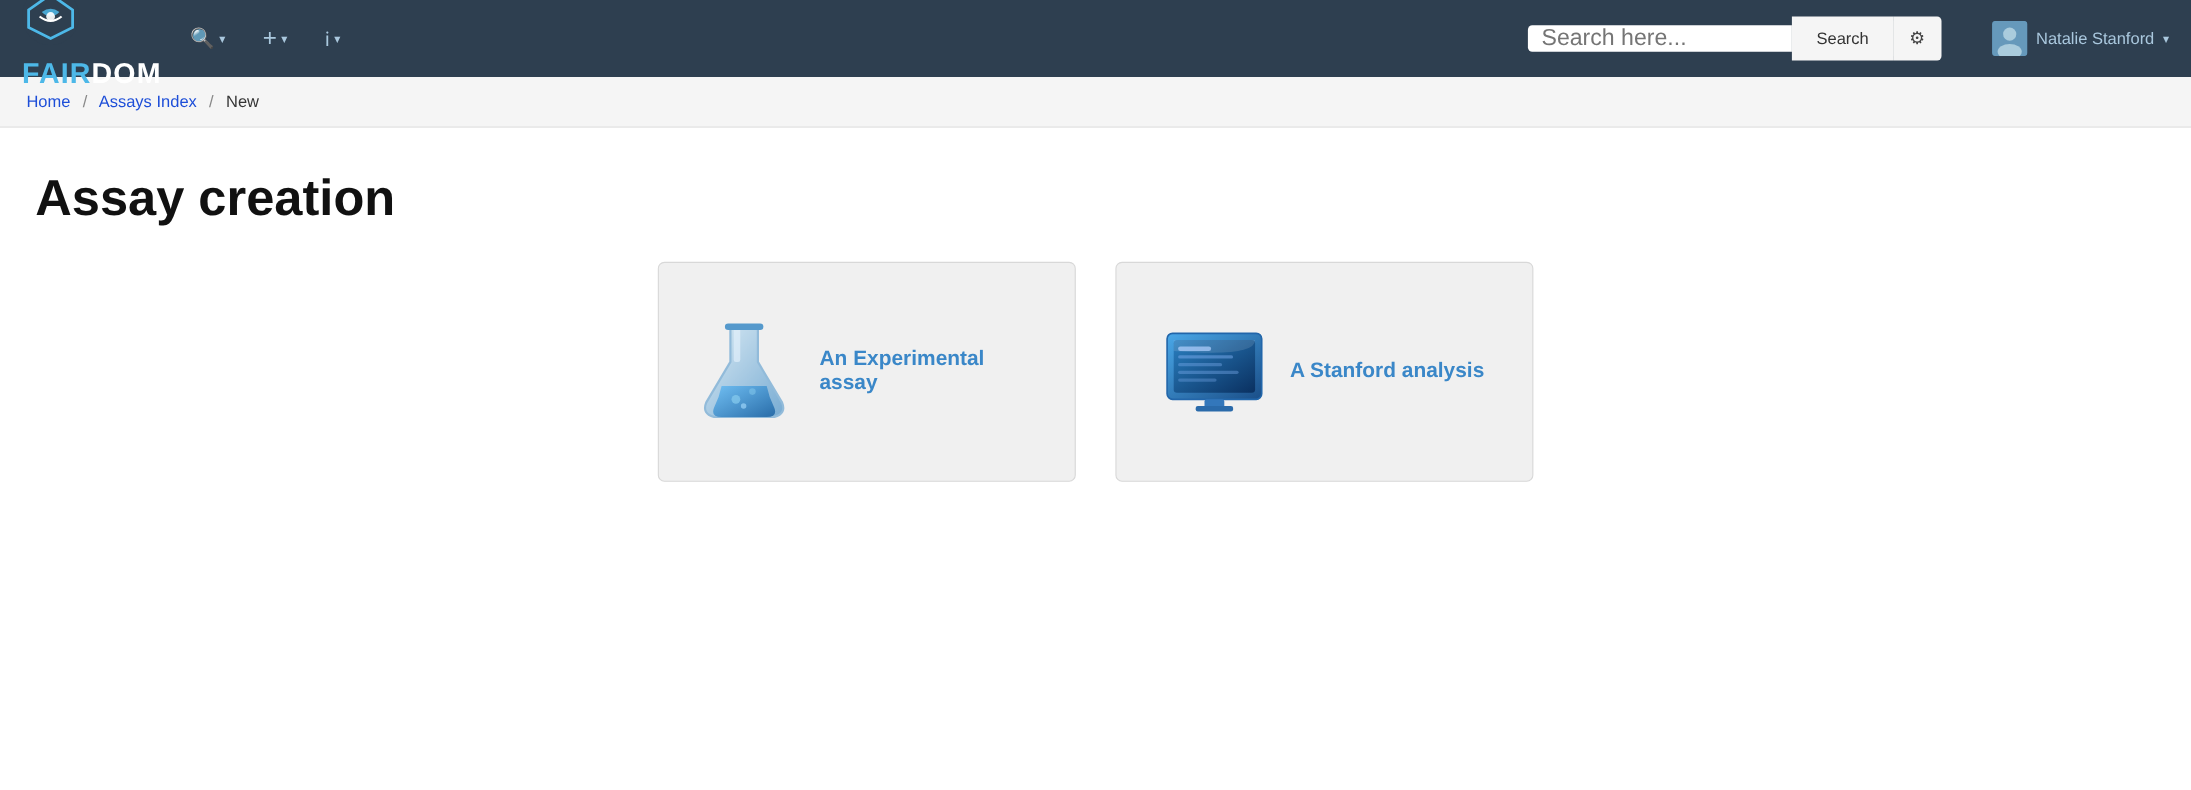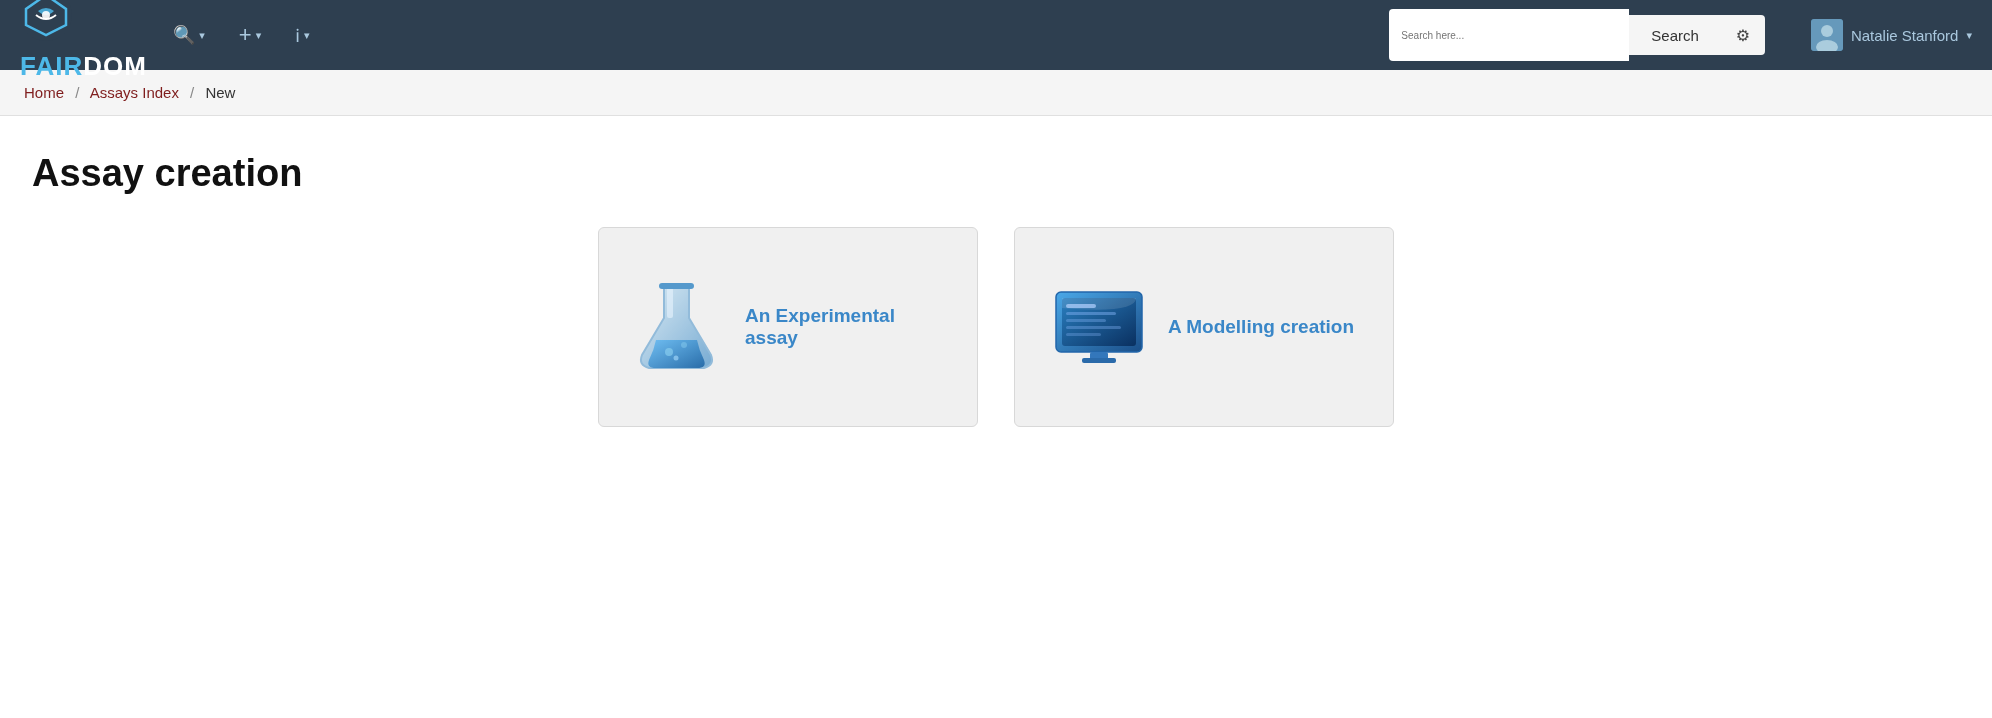--- a/index.html
+++ b/index.html
@@ -44,26 +44,26 @@
       user-select: none;
     }
     .nav-icon-btn .caret { font-size: 11px; }
     .search-area {
       display: flex;
       align-items: center;
       margin-left: auto;
       gap: 0;
     }
     .search-input {
-      height: 52px;
+      height: 24px;
       width: 240px;
       border: none;
       border-radius: 4px 0 0 4px;
       padding: 0 12px;
-      font-size: 10px;
+      font-size: 21px;
       color: #555;
       outline: none;
     }
     .search-btn {
       height: 40px;
       padding: 0 22px;
       background: #f5f5f5;
       border: none;
       border-radius: 0;
       font-size: 15px;
@@ -108,38 +108,38 @@
     .user-caret { font-size: 11px; }
 
     
     .breadcrumb-bar {
       background: #f5f5f5;
       border-bottom: 1px solid #e0e0e0;
       padding: 14px 24px;
       font-size: 15px;
     }
     .breadcrumb-bar a {
-      color: #7f1d1d;
+      color: #1d4ed8;
       text-decoration: none;
     }
     .breadcrumb-sep {
       color: #888;
       margin: 0 7px;
     }
     .breadcrumb-current {
       color: #333;
       margin-top: 48px;
     }
 
     
     .main-content {
       padding: 36px 32px 60px 32px;
     }
     .page-title {
-      font-size: 38px;
+      font-size: 46px;
       font-weight: 800;
       color: #111;
       margin-bottom: 32px;
     }
     .subtitle {
       text-align: center;
       font-size: 16px;
       color: #444;
       margin-bottom: 40px;
     }
@@ -302,17 +302,17 @@
           <rect x="12" y="29" width="40" height="3" rx="1.5" fill="#7aacee" opacity="0.4"></rect>
           <rect x="12" y="36" width="55" height="3" rx="1.5" fill="#7aacee" opacity="0.4"></rect>
           <rect x="12" y="43" width="35" height="3" rx="1.5" fill="#7aacee" opacity="0.35"></rect>
 
           <path d="M8 8 Q50 8 82 8 Q82 24 8 18 Z" fill="#ffffff" opacity="0.12" rx="3"></path>
 
           <rect x="36" y="62" width="18" height="8" fill="#3377bb" rx="2"></rect>
           <rect x="28" y="68" width="34" height="5" fill="#2a6aaa" rx="2"></rect>
         </svg>
       </div>
-      <span class="card-label">A Modelling creation</span>
+      <span class="card-label">A Stanford analysis</span>
     </a>
 
   </div>
 </div>
 
 </body></html>

